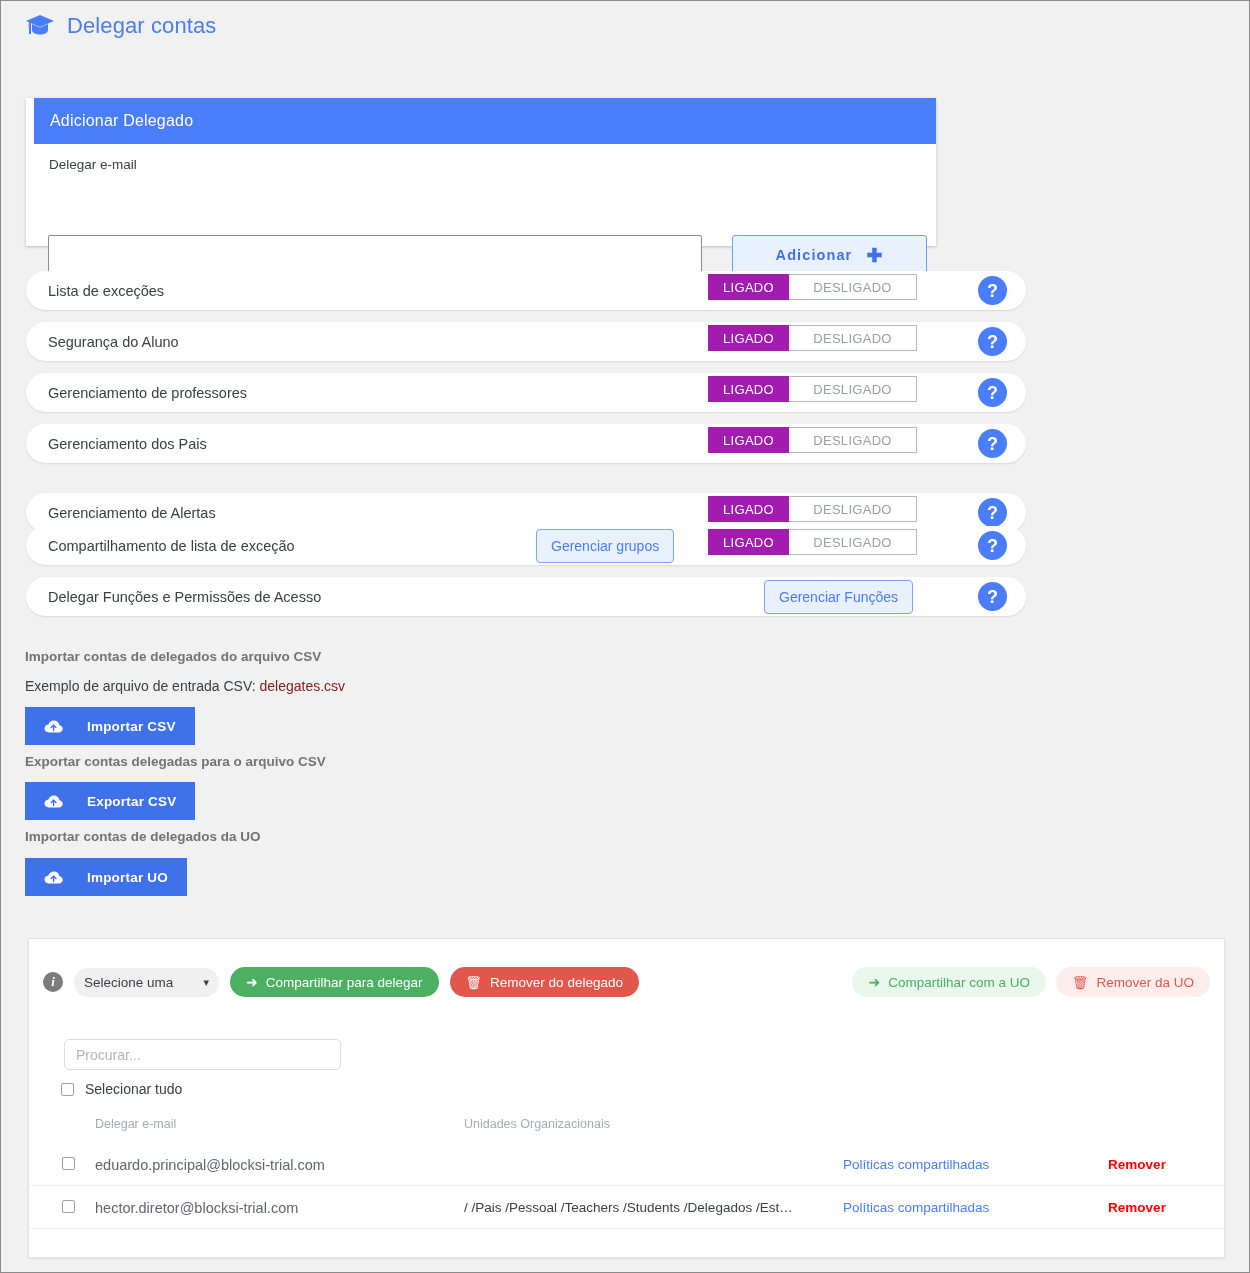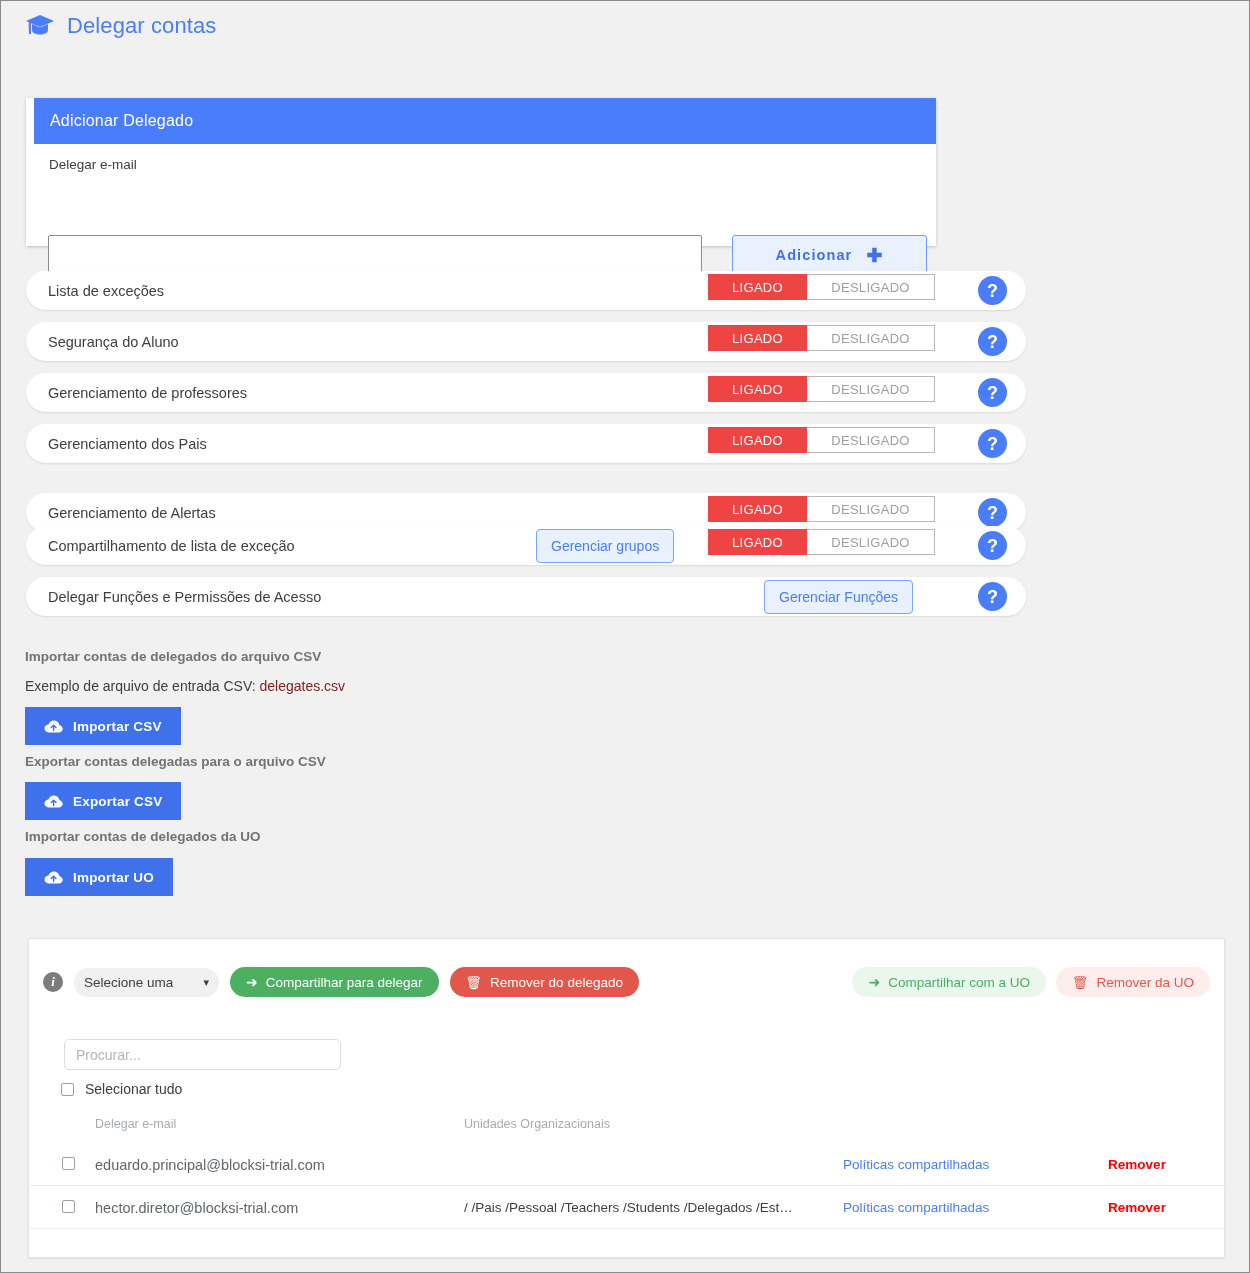--- a/index.html
+++ b/index.html
@@ -88,21 +88,21 @@
   }
   .seg {
     position: absolute; left: 682px; top: 3px;
     display: flex;
   }
   .seg-on, .seg-off {
     height: 26px; display: flex; align-items: center; justify-content: center;
     font-size: 13px; letter-spacing: .3px; white-space: nowrap;
     cursor: pointer;
   }
-  .seg-on { width: 99px; background: #ef4444; color: #fff; }
+  .seg-on { width: 81px; background: #a21caf; color: #fff; }
   .seg-off {
     width: 128px; background: #fff; color: #9aa0a6;
     border: 1px solid #b8b8b8; border-left: none;
   }
   .help-icon {
     position: absolute; left: 952px; top: 5px;
     width: 29px; height: 29px; border-radius: 50%;
     background: #4a7dfa; color: #fff;
     font-size: 18px; font-weight: bold; line-height: 1;
     display: flex; align-items: center; justify-content: center;
@@ -116,21 +116,21 @@
   }
   .csv-sample {
     position: absolute; left: 24px;
     font-size: 14px; color: #3c4043; white-space: nowrap;
   }
   .csv-sample a { color: #7f1d1d; text-decoration: none; }
   .csv-btn {
     position: absolute; left: 24px;
     height: 38px; background: #3f72ea; color: #fff;
     border: none; font-size: 13.5px; font-weight: bold;
-    display: flex; align-items: center; gap: 10px;
+    display: flex; align-items: center; gap: 24px;
     padding: 0 19px; cursor: pointer; letter-spacing: .2px;
     font-family: "Liberation Sans", sans-serif;
   }
   .cloud-icon { width: 19px; height: 15px; flex: none; display: block; }
 
   
   .bottom-panel {
     position: absolute; left: 27px; top: 937px;
     width: 1197px; height: 320px;
     background: #fff; border: 1px solid #e2e2e2;

